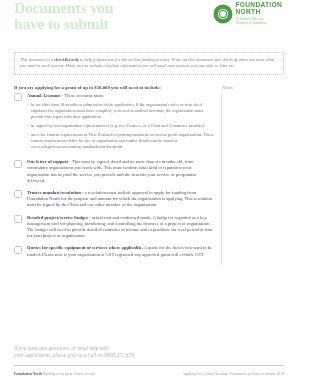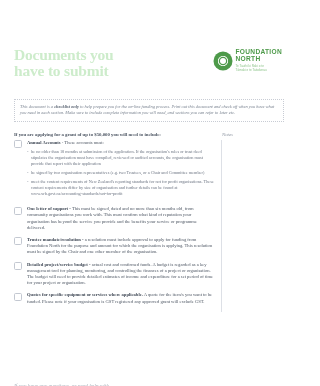--- a/index.html
+++ b/index.html
@@ -21,23 +21,21 @@
     background: #ffffff;
     box-sizing: border-box;
     padding: 0 14px;
   }
 
   
   .header {
     display: flex;
     align-items: flex-start;
     justify-content: space-between;
-    padding-top: 9px;
     height: 40px;
-    margin-top: 38px;
   }
   .page-title {
     font-family: "Liberation Serif", serif;
     font-weight: bold;
     font-size: 15.5px;
     line-height: 15.5px;
     letter-spacing: -0.2px;
     color: #cdeccb;
     margin: 0;
     white-space: pre-line;

